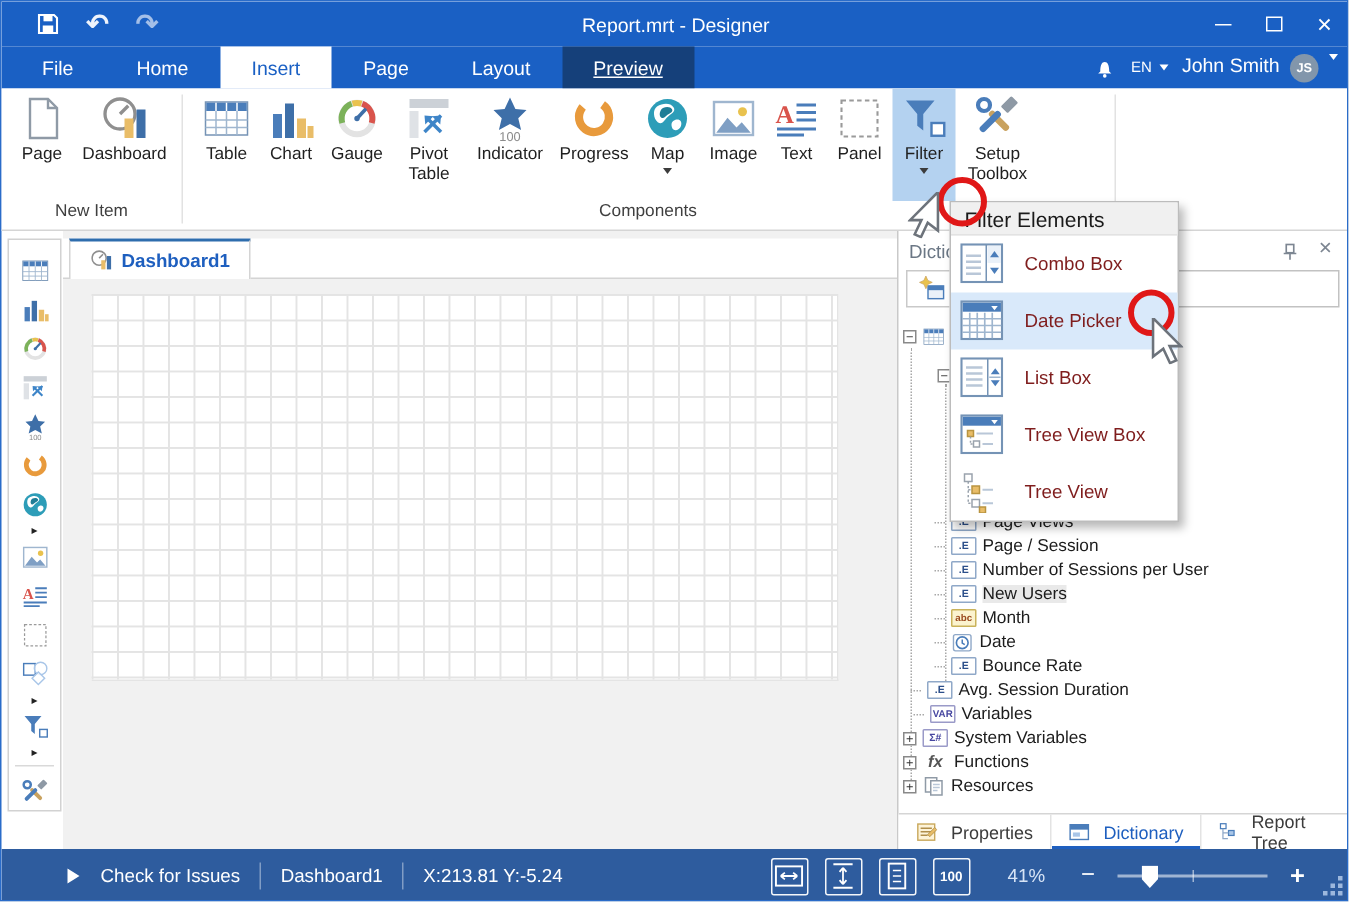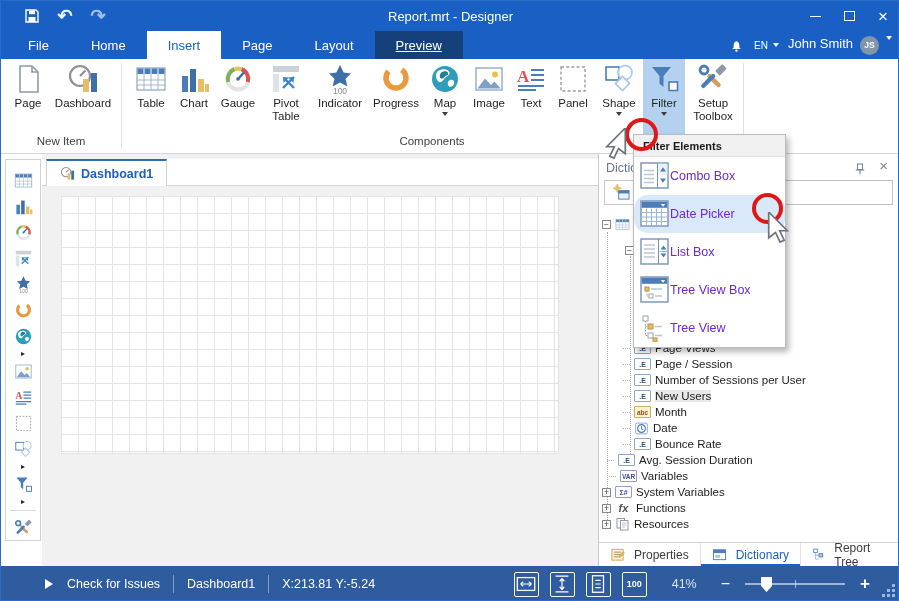--- a/index.html
+++ b/index.html
@@ -87,24 +87,24 @@
   .sel-label{background:#e9e9e9;}
   .dict-tabs{position:absolute;left:0;bottom:0;width:302px;height:24px;border-top:1px solid #d5d5d5;
              display:flex;align-items:stretch;background:#fff;}
   .dtab{display:flex;align-items:center;gap:9px;padding:0 11px;font-size:12px;color:#3c3c3c;
         border-right:1px solid #e3e3e3;cursor:pointer;}
   .dtab.active{color:#1e5fbf;box-shadow:inset 0 -2px 0 #1e5fbf;}
   
   .dropdown{position:absolute;left:632px;top:133px;width:153px;background:#fff;
             border:1px solid #bcbcbc;box-shadow:3px 4px 6px rgba(0,0,0,.28);z-index:50;}
   .dd-header{height:22px;background:#f0f0f0;border-bottom:1px solid #e2e2e2;display:flex;
-             align-items:center;padding-left:9px;font-size:11px;color:#1a1a1a;font-weight:bold;}
+             align-items:center;padding-left:9px;font-size:14px;color:#1a1a1a;}
   .dd-item{height:38px;display:flex;align-items:center;padding-left:6px;cursor:pointer;}
-  .dd-item.hl{background:#d9e9fa;border-radius:14px;}
-  .dd-item .dlb{font-size:12.5px;color:#6d28d9;}
+  .dd-item.hl{background:#d9e9fa;}
+  .dd-item .dlb{margin-left:13px;font-size:12.5px;color:#7f1d1d;}
   
   .ann-circle{position:absolute;border:4px solid #e01717;border-radius:50%;z-index:60;}
   .cursor{position:absolute;z-index:61;}
   
   .statusbar{position:absolute;left:0;top:565px;width:899px;height:36px;background:#2e5c9e;
              display:flex;align-items:center;color:#fff;font-size:12.5px;}
   .sb-left{display:flex;align-items:center;padding-left:44px;}
   .play{width:0;height:0;border-left:8px solid #fff;border-top:5px solid transparent;
         border-bottom:5px solid transparent;display:inline-block;margin-right:14px;cursor:pointer;}
   .sbsep{width:1px;height:18px;background:rgba(255,255,255,.4);margin:0 13px;}
@@ -450,29 +450,20 @@
         <span class="lb">Text</span>
       </div>
       <div class="ri" style="width:44px">
         <span class="ic">
             <svg width="32" height="32">
               <use href="#i-panel"></use>
             </svg>
           </span>
         <span class="lb">Panel</span>
       </div>
-      <div class="ri" style="width:48px">
-        <span class="ic">
-            <svg width="32" height="32">
-              <use href="#i-shape"></use>
-            </svg>
-          </span>
-        <span class="lb">Shape</span>
-        <span class="car"></span>
-      </div>
       <div class="ri hl" style="width:42px">
         <span class="ic">
             <svg width="32" height="32">
               <use href="#i-filter"></use>
             </svg>
           </span>
         <span class="lb">Filter</span>
         <span class="car"></span>
       </div>
       <div class="ri" style="width:56px">

